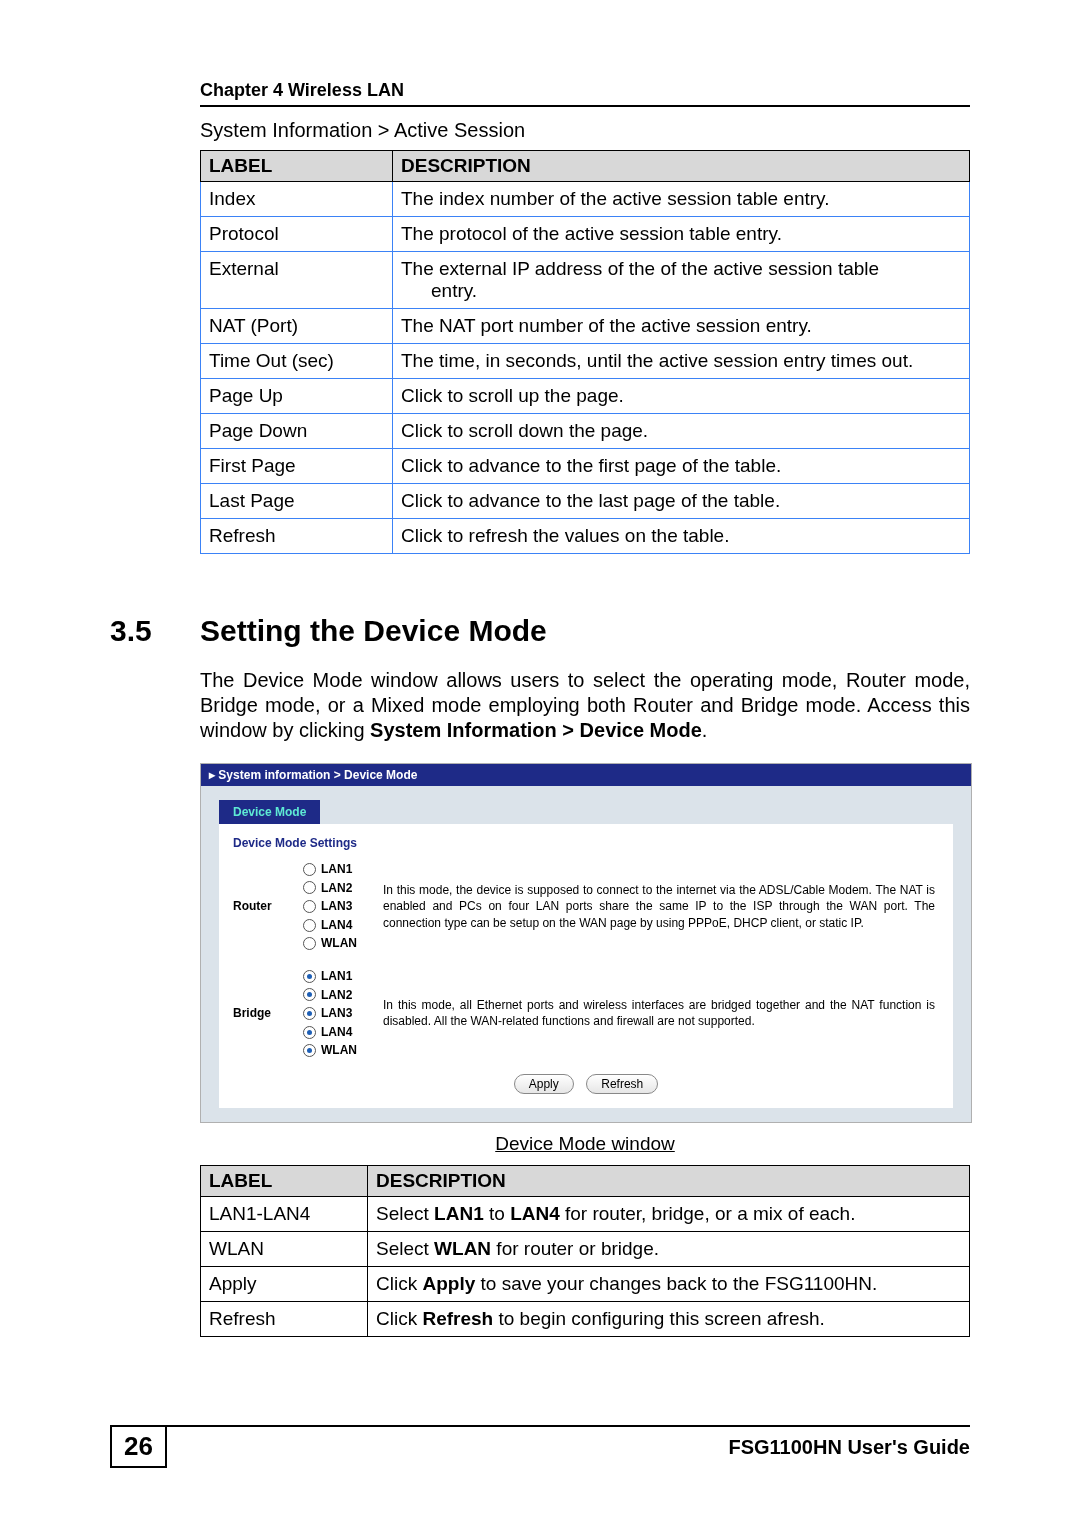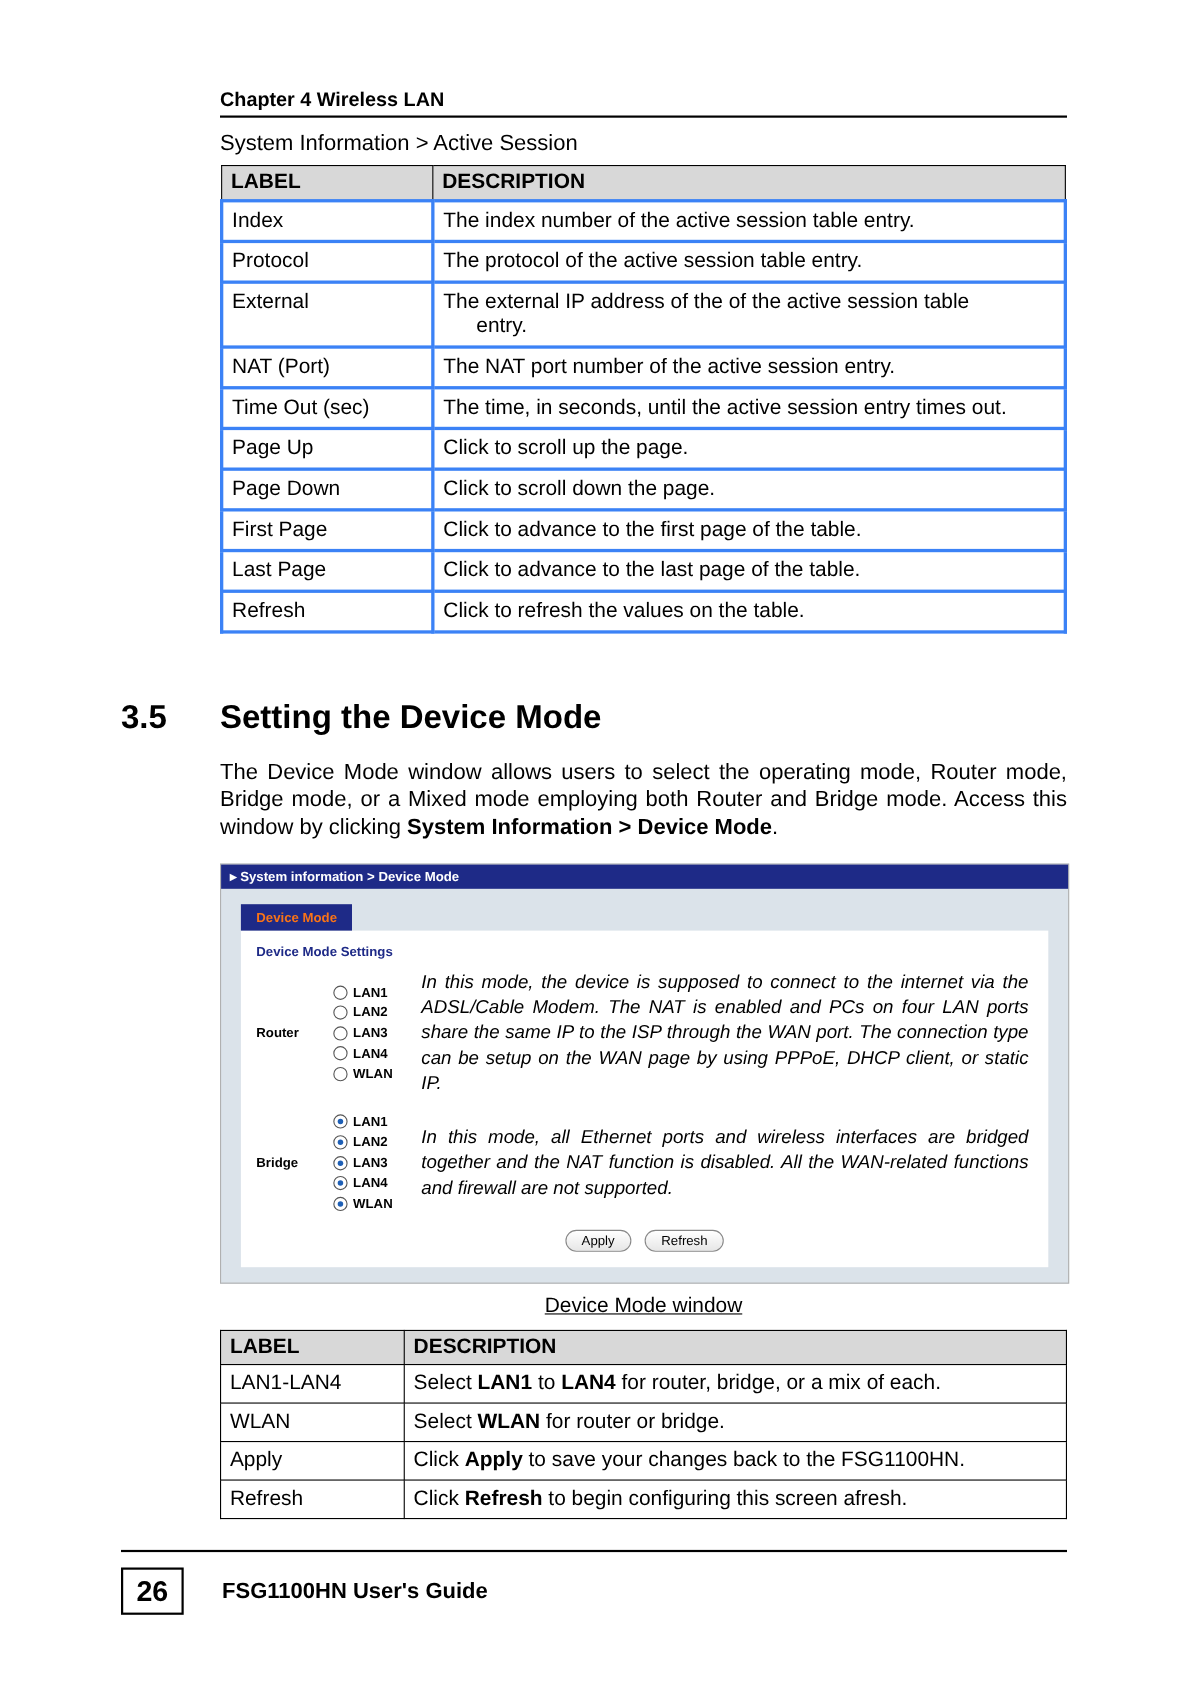--- a/index.html
+++ b/index.html
@@ -33,21 +33,21 @@
   }
   table.doc-table th{
     background:#d8d8d8;
     color:#000;
     font-weight:bold;
     text-align:left;
     border:1.5px solid #000;
     padding:4px 8px;
   }
   table.doc-table td{
-    border:3px solid #3b82f6;
+    border:1px solid #3b82f6;
     padding:6px 8px;
     vertical-align:top;
   }
   .justify{text-align:justify;}
   .indent-entry{padding-left:30px;display:block;}
   h2.section-heading{
     font-size:30px;font-weight:bold;
     margin:60px 0 14px 0;
   }
   h2.section-heading .secnum{display:inline-block;width:90px;}
@@ -65,36 +65,36 @@
     background:#dbe3ea;
     font-family:Arial,Helvetica,sans-serif;
   }
   .ui-titlebar{
     background:#1e2a87;color:#fff;
     font-size:12px;font-weight:bold;
     padding:4px 8px;
   }
   .ui-body{padding:14px 18px 14px 18px;}
   .ui-tab{
-    display:inline-block;background:#1e2a87;color:#f97316;
+    display:inline-block;background:#1e2a87;color:#5eead4;
     font-size:12px;font-weight:bold;
     padding:5px 14px;margin-bottom:0;
   }
   .ui-panel{
     background:#fff;border-top:0;
     padding:12px 14px 14px 14px;
   }
   .ui-subtitle{color:#1e2a87;font-size:12px;font-weight:bold;margin-bottom:10px;}
   .mode-row{display:flex;align-items:center;margin-bottom:14px;}
   .mode-name{width:70px;font-size:12px;font-weight:bold;}
   .port-col{width:80px;}
   .port-item{display:flex;align-items:center;font-size:12px;font-weight:bold;line-height:1.55;}
   .radio{width:11px;height:11px;border:1px solid #555;border-radius:50%;margin-right:5px;display:inline-flex;align-items:center;justify-content:center;}
   .radio.on::after{content:"";width:5px;height:5px;border-radius:50%;background:#1e5fb5;}
-  .mode-desc{flex:1;font-size:17px;line-height:1.35;color:#000;padding-right:4px;text-align:justify;font-style:italic;}
+  .mode-desc{flex:1;font-size:12px;line-height:1.35;color:#000;padding-right:4px;text-align:justify;}
   .ui-buttons{text-align:center;margin-top:6px;}
   .ui-btn{
     display:inline-block;border:1px solid #888;border-radius:10px;
     background:linear-gradient(#fff,#e6e6e6);
     font-size:12px;padding:2px 14px;margin:0 4px;cursor:pointer;
   }
   .figure-caption{
     text-align:center;font-size:19px;margin:8px 0 10px 0;
     width:770px;margin-left:90px;text-decoration:underline;
   }
@@ -107,22 +107,22 @@
     background:#d8d8d8;font-weight:bold;text-align:left;
     border:1.5px solid #000;padding:4px 8px;
   }
   table.doc-table2 td{
     border:1px solid #000;padding:6px 8px;vertical-align:top;
   }
 
   .page-footer{
     position:absolute;left:110px;right:110px;bottom:60px;
     border-top:2px solid #000;
-    display:flex;align-items:center;
-    padding-top:16px;
+    display:flex;align-items:center;justify-content:space-between;
+    padding-top:0;
     gap:35px;
   }
   .page-num-box{
     border:2px solid #000;padding:4px 12px;font-size:26px;font-weight:bold;
     margin-top:-2px;
   }
   .footer-right{font-size:20px;font-weight:bold;}
 </style>
 </head>
 <body>

